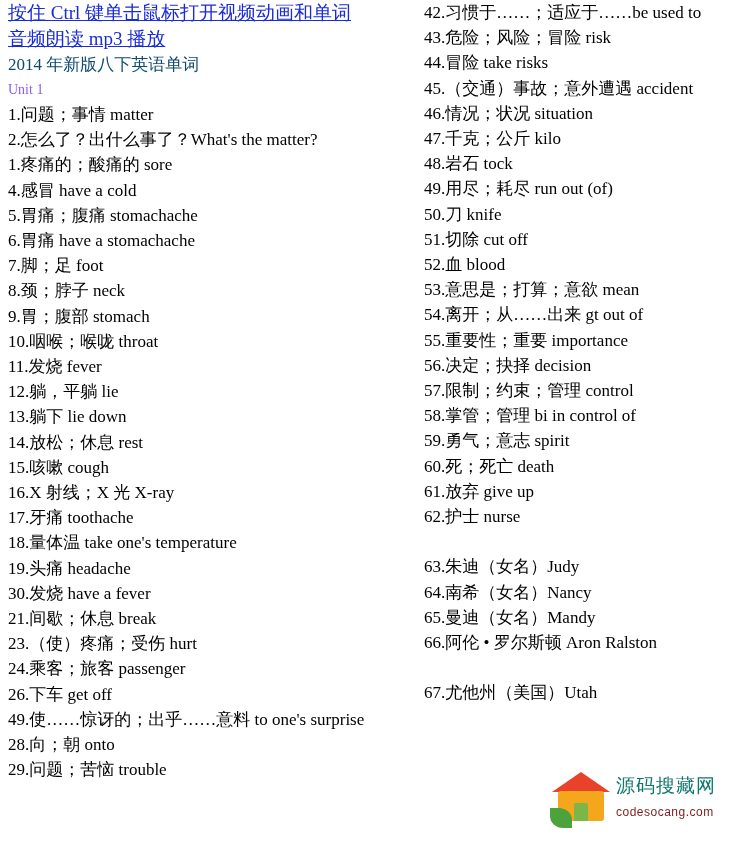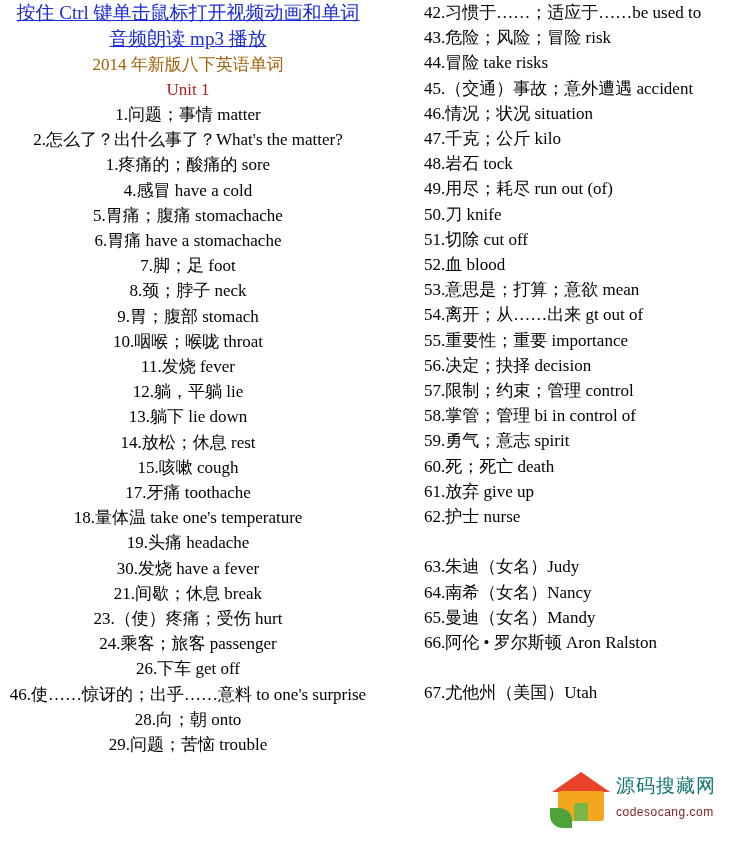--- a/index.html
+++ b/index.html
@@ -20,41 +20,41 @@
     width: 748px;
     height: 842px;
     box-sizing: border-box;
   }
   .col {
     position: absolute;
     top: 0;
     width: 360px;
     padding: 0;
   }
-  .col-left { left: 8px; text-align: center; }
+  .col-left { left: 8px; }
   .col-right { left: 424px; }
   .entry {
     font-size: 17px;
     line-height: 25.2px;
   }
   .hdr-link {
     color: #1a2bd8;
     text-decoration: underline;
     font-size: 19px;
     line-height: 26px;
     font-weight: normal;
   }
   .hdr-red {
-    color: #a16207;
+    color: #0c4a6e;
     font-size: 17px;
     line-height: 25px;
   }
   .hdr-unit {
-    color: #b91c1c;
-    font-size: 17px;
+    color: #8b5cf6;
+    font-size: 14px;
     line-height: 25px;
   }
   .blank {
     height: 25.2px;
   }
 
   
   .watermark {
     position: absolute;
     right: 8px;
@@ -146,29 +146,30 @@
     <div class="entry">6.胃痛 have a stomachache</div>
     <div class="entry">7.脚；足 foot</div>
     <div class="entry">8.颈；脖子 neck</div>
     <div class="entry">9.胃；腹部 stomach</div>
     <div class="entry">10.咽喉；喉咙 throat</div>
     <div class="entry">11.发烧 fever</div>
     <div class="entry">12.躺，平躺 lie</div>
     <div class="entry">13.躺下 lie down</div>
     <div class="entry">14.放松；休息 rest</div>
     <div class="entry">15.咳嗽 cough</div>
+    <div class="entry">16.X 射线；X 光 X-ray</div>
     <div class="entry">17.牙痛 toothache</div>
     <div class="entry">18.量体温 take one's temperature</div>
     <div class="entry">19.头痛 headache</div>
     <div class="entry">30.发烧 have a fever</div>
     <div class="entry">21.间歇；休息 break</div>
     <div class="entry">23.（使）疼痛；受伤 hurt</div>
     <div class="entry">24.乘客；旅客 passenger</div>
     <div class="entry">26.下车 get off</div>
-    <div class="entry">46.使……惊讶的；出乎……意料 to one's surprise</div>
+    <div class="entry">49.使……惊讶的；出乎……意料 to one's surprise</div>
     <div class="entry">28.向；朝 onto</div>
     <div class="entry">29.问题；苦恼 trouble</div>
   </div>
 
   <div class="col col-right">
     <div class="entry">42.习惯于……；适应于……be used to</div>
     <div class="entry">43.危险；风险；冒险 risk</div>
     <div class="entry">44.冒险 take risks</div>
     <div class="entry">45.（交通）事故；意外遭遇 accident</div>
     <div class="entry">46.情况；状况 situation</div>

